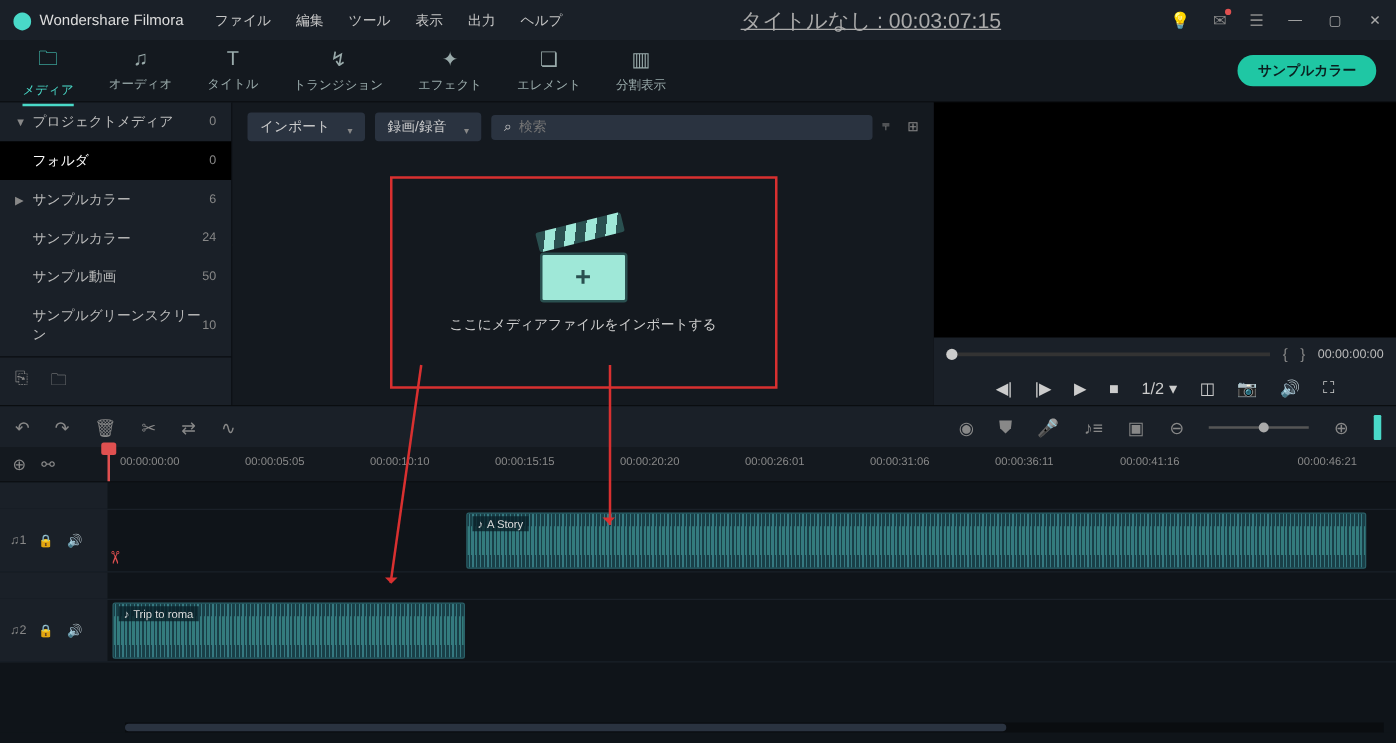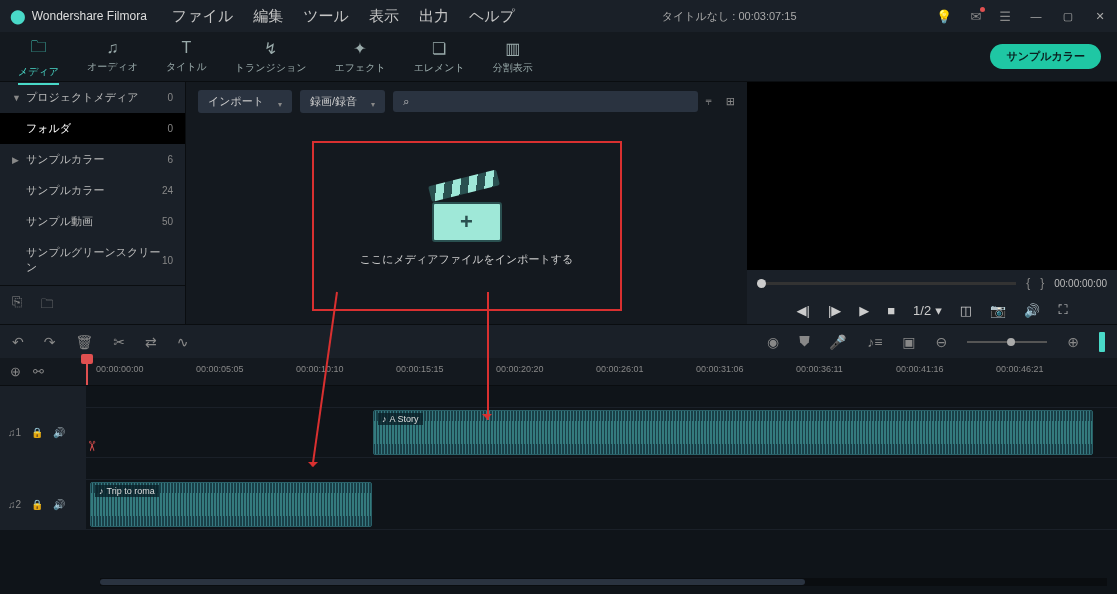--- a/index.html
+++ b/index.html
@@ -1,21 +1,21 @@
 <!DOCTYPE html>
 <html><head>
 <meta charset="utf-8">
 <style>
 * { margin:0; padding:0; box-sizing:border-box; font-family:"Meiryo","Hiragino Sans",sans-serif; }
 body { background:#0f1419; color:#c5c5c5; width:1117px; height:594px; overflow:hidden; font-size:11px; position:relative; }
 .titlebar { height:32px; background:#1a2028; display:flex; align-items:center; padding:0 10px; gap:6px; }
 .logo { color:#49d9c8; font-size:14px; }
 .app-name { font-size:12px; color:#ddd; margin-right:12px; }
-.menu-item { color:#c5c5c5; font-size:15px; padding:0 7px; cursor:pointer; }
-.title-center { flex:1; text-align:center; color:#aaa; font-size:11px; }
+.menu-item { color:#c5c5c5; font-size:11px; padding:0 7px; cursor:pointer; }
+.title-center { flex:1; text-align:center; color:#aaa; font-size:17px;text-decoration:underline; }
 .tb-right { display:flex; gap:18px; align-items:center; }
 .tb-icon { color:#888; cursor:pointer; font-size:13px; position:relative; }
 .bulb { color:#e6b93e; }
 .reddot::after { content:''; position:absolute; top:-2px; right:-4px; width:5px; height:5px; background:#e05050; border-radius:50%; }
 .win-btn { width:14px; color:#aaa; cursor:pointer; text-align:center; }
 
 .toolbar { height:50px; background:#14191f; display:flex; align-items:center; padding:0 4px; border-bottom:1px solid #0a0d10; }
 .tool-tab { display:flex; flex-direction:column; align-items:center; padding:4px 14px; cursor:pointer; color:#9aa; gap:3px; position:relative; }
 .tool-tab.active { color:#49d9c8; }
 .tool-tab.active::after { content:''; position:absolute; bottom:-2px; left:20%; right:20%; height:2px; background:#49d9c8; }
@@ -200,20 +200,21 @@
       <div class="dd">
           <span>インポート</span>
           <span class="chev">▾</span>
         </div>
       <div class="dd">
           <span>録画/録音</span>
           <span class="chev">▾</span>
         </div>
       <div class="search">
           <span>⌕</span>
+          <input placeholder="検索" style="">
         </div>
       <div class="media-top-icons">
         <span>⫧</span>
         <span>⊞</span>
       </div>
     </div>
     <div class="drop-zone">
       <div class="clapper">
         <div class="clap-top"></div>
         <div class="clap-body">
@@ -278,21 +279,21 @@
   <div class="ruler">
     <span class="tick" style="left:10px">00:00:00:00</span>
     <span class="tick" style="left:110px">00:00:05:05</span>
     <span class="tick" style="left:210px">00:00:10:10</span>
     <span class="tick" style="left:310px">00:00:15:15</span>
     <span class="tick" style="left:410px">00:00:20:20</span>
     <span class="tick" style="left:510px">00:00:26:01</span>
     <span class="tick" style="left:610px">00:00:31:06</span>
     <span class="tick" style="left:710px">00:00:36:11</span>
     <span class="tick" style="left:810px">00:00:41:16</span>
-    <span class="tick" style="left:910px">00:00:46:21</span>
+    <span class="tick" style="left:952px">00:00:46:21</span>
   </div>
   <div class="playhead"></div>
 </div>
 
 <div class="track-area">
   <span class="scissors">✂</span>
   <div class="track shim">
       <div class="track-head"></div>
       <div class="track-body"></div>
     </div>

